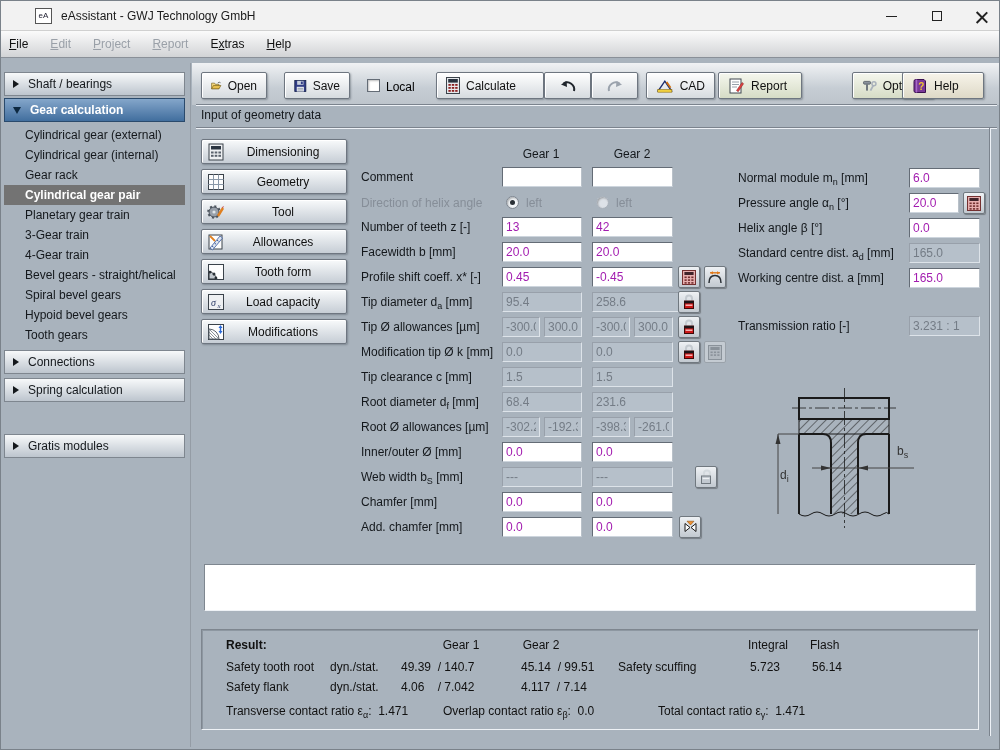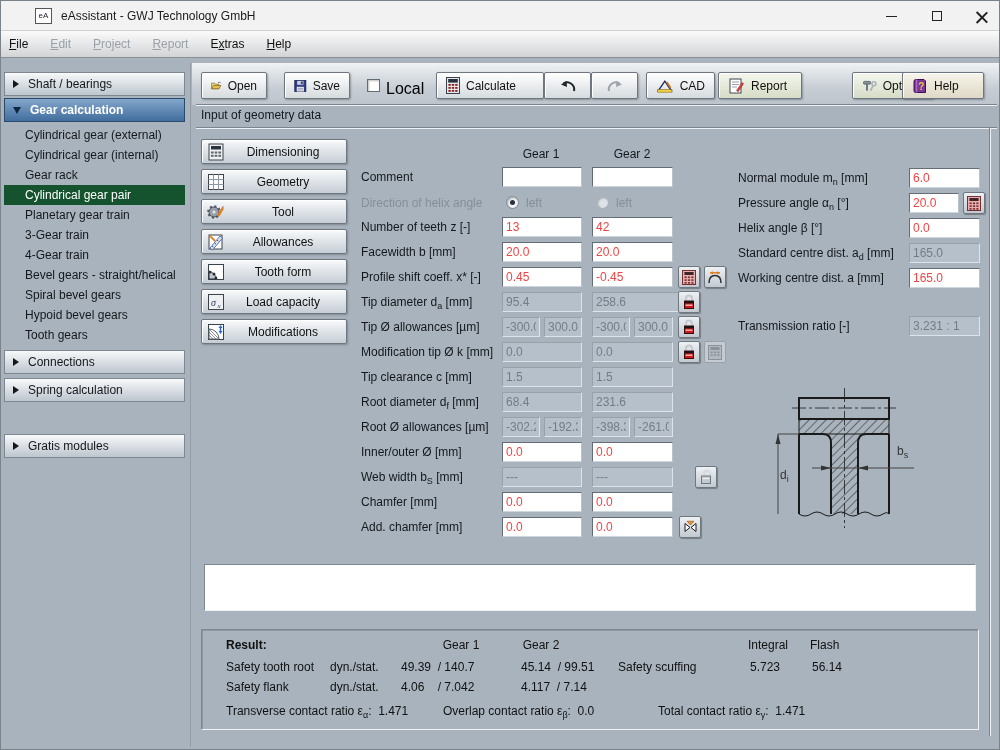--- a/index.html
+++ b/index.html
@@ -33,33 +33,33 @@
   .groove-v { position:absolute; width:0; border-left:1px solid #7b838d; border-right:1px solid #eef2f7; }
   .status-text { position:absolute; left:200px; top:107px; font-size:12px; color:#14181c; }
 
   
   .sidebar { position:absolute; left:3px; top:62px; width:187px; height:684px; border-right:1px solid #949ca5; }
   .side-header { position:absolute; left:3px; width:181px; height:24px; background:linear-gradient(#f7f9fa,#bdc5ce); border:1px solid #7e868f; display:flex; align-items:center; gap:9px; padding-left:8px; font-size:12px; color:#14181c; cursor:default; }
   .side-header.active { background:linear-gradient(#84a6ca,#416e9e); border-color:#2a4a6c; color:#fff; font-weight:bold; }
   .tri-right { width:0; height:0; border-left:6px solid #14181c; border-top:4px solid transparent; border-bottom:4px solid transparent; }
   .tri-down { width:0; height:0; border-top:7px solid #0c2840; border-left:4px solid transparent; border-right:4px solid transparent; }
   .side-item { position:absolute; left:3px; width:181px; height:20px; line-height:20px; padding-left:21px; font-size:12px; color:#14181c; cursor:default; }
-  .side-item.selected { background:#14532d; color:#fff; font-weight:normal; }
+  .side-item.selected { background:#737373; color:#fff; font-weight:bold; }
 
   
   .sbtn { position:absolute; left:200px; width:146px; height:25px; background:linear-gradient(#f8fafb,#c6cdd5); border:1px solid #6e7680; border-radius:2px; box-shadow:inset 1px 1px 0 #fff, 1px 1px 2px rgba(30,40,50,.3); display:flex; align-items:center; padding:0 5px; font-size:12px; color:#111; }
   .sbtn .lbl { flex:1; text-align:center; }
 
   
   .flabel { position:absolute; left:360px; font-size:12px; color:#14181c; white-space:nowrap; }
   .rlabel { position:absolute; left:737px; font-size:12px; color:#14181c; white-space:nowrap; }
   .dimmed { color:#868e98 !important; }
   sub { font-size:9px; }
   .colhead { position:absolute; font-size:12px; color:#14181c; width:60px; text-align:center; }
-  .field { position:absolute; height:20px; background:#fff; border:1px solid; border-color:#646c76 #b9c1c9 #cdd5dd #646c76; font-family:"Liberation Sans",sans-serif; font-size:12px; color:#ef4444; padding:0 3px; overflow:hidden; white-space:nowrap; }
+  .field { position:absolute; height:20px; background:#fff; border:1px solid; border-color:#646c76 #b9c1c9 #cdd5dd #646c76; font-family:"Liberation Sans",sans-serif; font-size:12px; color:#a21caf; padding:0 3px; overflow:hidden; white-space:nowrap; }
   .field.dis { background:#b6c0ca; border-color:#98a0aa #dde3e9 #dde3e9 #98a0aa; color:#747c86; }
   .radio { position:absolute; width:13px; height:13px; border-radius:50%; background:#f2f5f8; border:1px solid #7e8690; box-shadow:inset 1px 1px 2px rgba(0,0,0,.3); }
   .radio.checked:after { content:""; display:block; width:5px; height:5px; border-radius:50%; background:#2a3036; margin:3px; }
   .radio.off { background:#dde2e8; border-color:#a8b0ba; }
   .radio-lbl { position:absolute; font-size:12px; color:#868e98; }
   .ibtn { position:absolute; width:22px; height:22px; background:linear-gradient(#eef1f4,#c2c9d0); border:1px solid #70787f; border-radius:2px; display:flex; align-items:center; justify-content:center; box-shadow:1px 1px 1px rgba(0,0,0,.3); }
   .ibtn.dis { background:#c4cbd2; border-color:#9aa2aa; box-shadow:none; }
 
   
   .msgbox { position:absolute; left:203px; top:563px; width:772px; height:47px; background:#fff; border:1px solid; border-color:#7e868f #eef2f6 #eef2f6 #7e868f; }
@@ -114,21 +114,21 @@
         <rect x="4" y="1.5" width="8" height="5" fill="#c8d0dc"></rect>
         <rect x="8.7" y="2.4" width="2.4" height="3.2" fill="#303c86"></rect>
         <rect x="3.5" y="9" width="9" height="6" fill="#e8ecf2"></rect>
         <line x1="4.5" y1="11" x2="11.5" y2="11" stroke="#8890a0"></line>
         <line x1="4.5" y1="13" x2="11.5" y2="13" stroke="#8890a0"></line>
       </svg>
     <span>Save</span>
   </div>
 
   <span class="checkbox" style="position:absolute;left:366px;top:78px"></span>
-  <span style="position:absolute;left:385px;top:79px;font-size:16px">Local</span>
+  <span style="position:absolute;left:385px;top:79px;font-size:12px">Local</span>
 
   <div class="tbtn" style="left:435px;width:108px">
     <svg width="14" height="17" viewBox="0 0 14 17">
         <rect x="0.5" y="0.5" width="13" height="16" fill="#e6e9ec" stroke="#3a424a"></rect>
         <rect x="2.2" y="2" width="9.6" height="3.6" fill="#28323e"></rect>
         <g fill="#8c2020">
           <rect x="2.4" y="7" width="2.4" height="1.8"></rect>
           <rect x="5.8" y="7" width="2.4" height="1.8"></rect>
           <rect x="9.2" y="7" width="2.4" height="1.8"></rect>
           <rect x="2.4" y="10" width="2.4" height="1.8"></rect>

